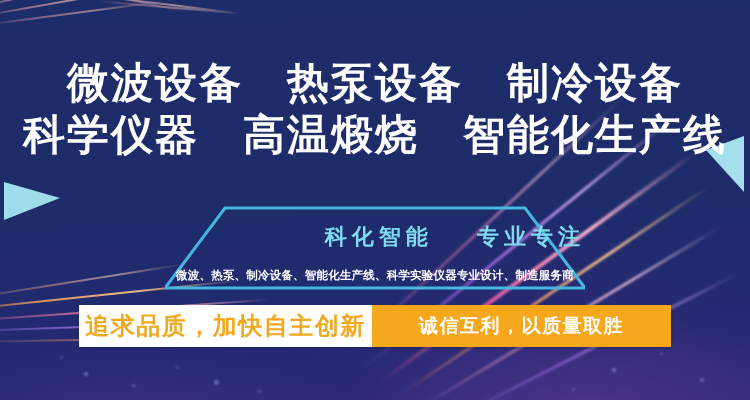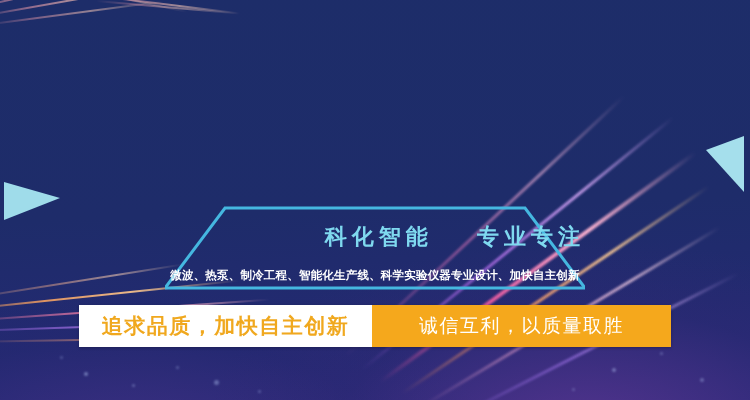--- a/index.html
+++ b/index.html
@@ -78,25 +78,25 @@
     white-space:nowrap;
   }
 
   
   .bar{
     position:absolute;left:79px;top:305px;width:592px;height:42px;display:flex;
     box-shadow:0 1px 3px rgba(0,0,0,.25);
   }
   .bar-left{
     flex:0 0 293px;background:#ffffff;display:flex;align-items:center;justify-content:center;
-    color:#f0a81e;font-size:21px;font-weight:bold;letter-spacing:1.5px;
+    color:#f0a81e;font-size:24px;font-weight:bold;letter-spacing:1.5px;
   }
   .bar-right{
     flex:1;background:#f5a81c;display:flex;align-items:center;justify-content:center;
-    color:#ffffff;font-size:19px;font-weight:normal;letter-spacing:1.5px;text-align:right;
+    color:#ffffff;font-size:19px;font-weight:bold;letter-spacing:1.5px;text-align:right;
   }
 </style>
 </head>
 <body>
 
 <div id="banner">
 
   <div class="tl-wrap">
     <div class="s" style="left:0px;top:30px;width:210px;transform:rotate(-13deg);"></div>
     <div class="s" style="left:6px;top:38px;width:195px;transform:rotate(-10deg);opacity:.7;"></div>
@@ -132,34 +132,38 @@
     <div class="sparkle" style="left:60px;top:356px;width:3px;height:3px;opacity:.35;"></div>
     <div class="sparkle" style="left:612px;top:368px;width:4px;height:4px;opacity:.55;"></div>
     <div class="sparkle" style="left:660px;top:352px;width:3px;height:3px;opacity:.4;"></div>
     <div class="sparkle" style="left:700px;top:378px;width:4px;height:4px;opacity:.45;"></div>
     <div class="sparkle" style="left:572px;top:388px;width:3px;height:3px;opacity:.35;"></div>
   </div>
 
   <div class="tri tri-left"></div>
   <div class="tri tri-right"></div>
 
+  <div class="headline">
+    <span class="line line1">微波设备　热泵设备　制冷设备</span>
+    <span class="line line2">科学仪器　高温煅烧　智能化生产线</span>
+  </div>
 
   <div class="trap">
     <svg width="420" height="85" viewBox="0 0 420 85" xmlns="http://www.w3.org/2000/svg">
       <polyline points="0,83 60,3 360,3 420,83" fill="none" stroke="#45b7e0" stroke-width="3"></polyline>
       <line x1="0" y1="83" x2="420" y2="83" stroke="#45b7e0" stroke-width="3"></line>
     </svg>
   </div>
 
   <div class="slogan">
     <span>科化智能</span>
     <span class="sp"></span>
     <span>专业专注</span>
   </div>
 
-  <div class="finetext">微波、热泵、制冷工程、智能化生产线、科学实验仪器专业设计、加快自主创新</div>
+  <div class="finetext">微波、热泵、制冷设备、智能化生产线、科学实验仪器专业设计、制造服务商</div>
 
   <div class="bar">
     <div class="bar-left">追求品质，加快自主创新</div>
     <div class="bar-right">诚信互利，以质量取胜</div>
   </div>
 
 </div>
 
 </body></html>

